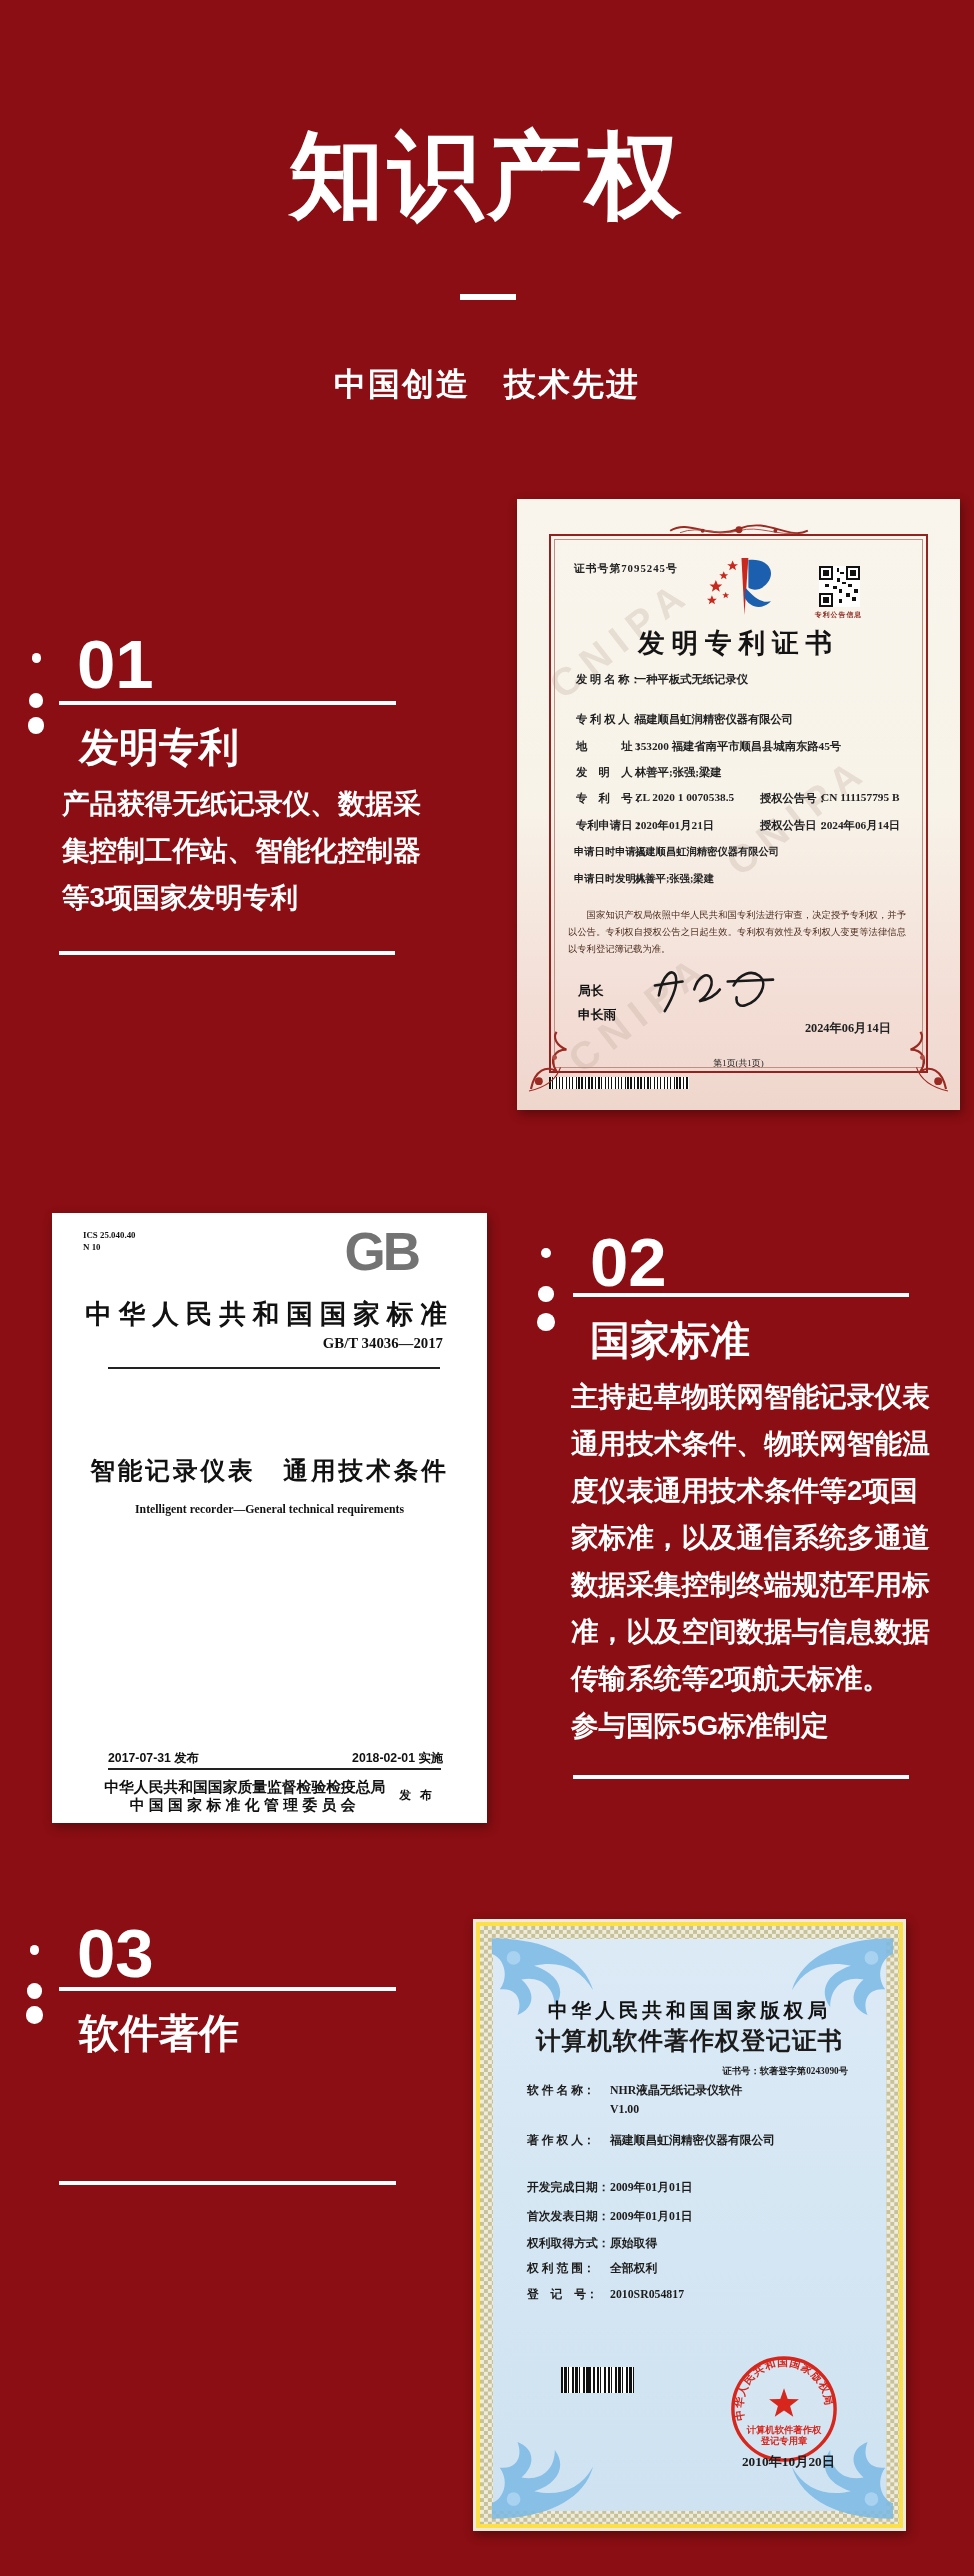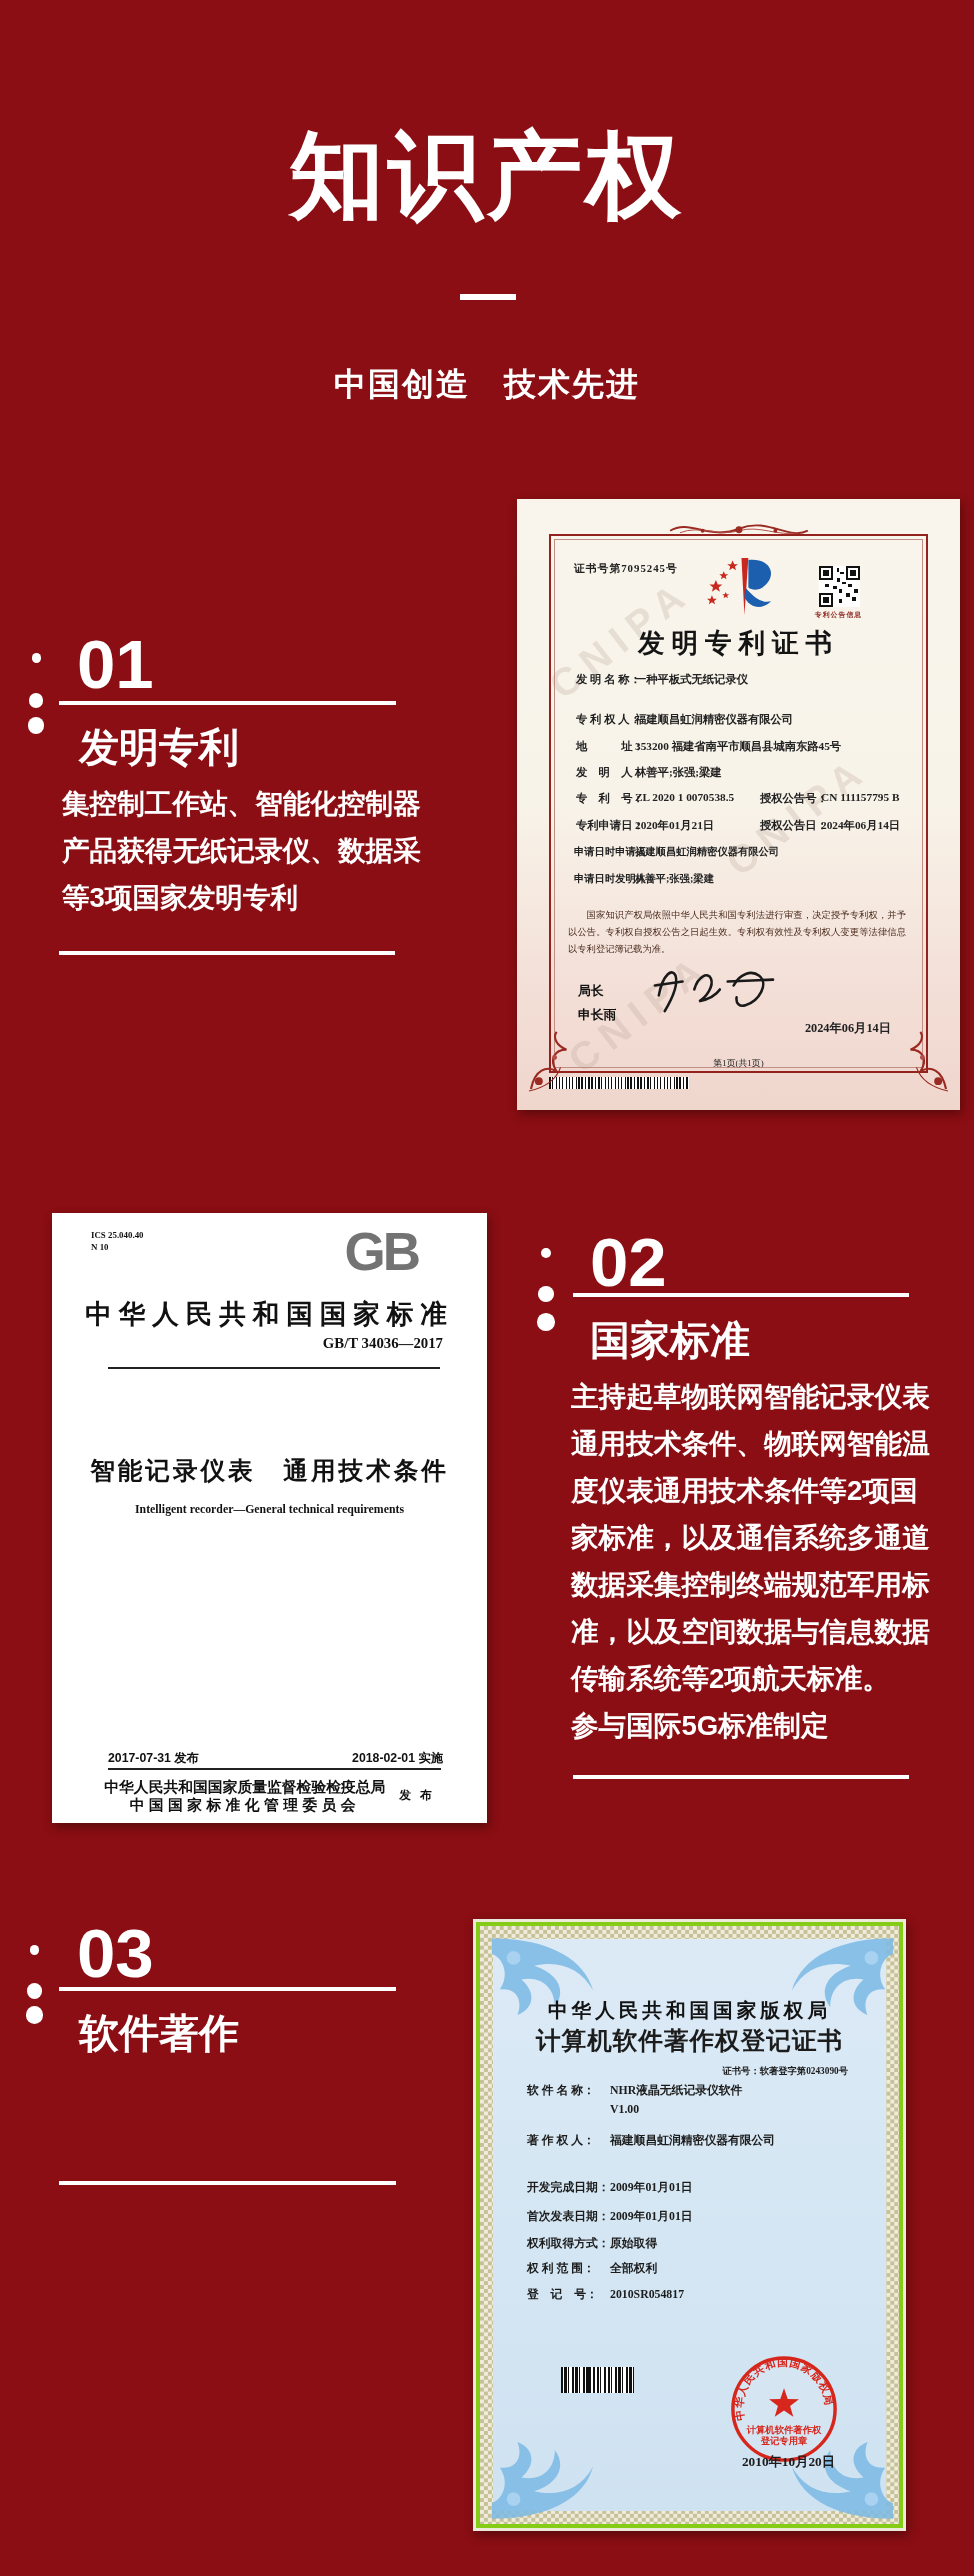--- a/index.html
+++ b/index.html
@@ -41,42 +41,42 @@
   .p-director{position:absolute;left:61px;font-size:12.8px;font-weight:700;color:#111;}
   .p-date{position:absolute;left:236px;top:521px;width:138px;text-align:right;font-size:12.3px;font-weight:700;}
   .p-page{position:absolute;left:0;top:558px;width:100%;text-align:center;font-size:8.9px;}
   .p-barcode{position:absolute;left:32px;top:578px;width:140px;height:11.8px;
     background:repeating-linear-gradient(90deg,#111 0 1.5px,#fff 1.5px 3px,#111 3px 4.4px,#fff 4.4px 6.9px,#111 6.9px 7.9px,#fff 7.9px 9.8px);}
   .qr-caption{position:absolute;left:290px;top:111px;width:63px;text-align:center;font-size:6.9px;
               color:#8d2a22;font-weight:700;letter-spacing:1px;}
   
   .gbdoc{left:52px;top:1213px;width:435px;height:610px;background:#ffffff;
          font-family:"Liberation Serif",serif;color:#111;}
-  .gb-ics{position:absolute;left:39px;top:15.7px;font-size:8.9px;font-weight:700;line-height:1.35;}
+  .gb-ics{position:absolute;left:31px;top:15.7px;font-size:8.9px;font-weight:700;line-height:1.35;}
   .gb-logo{position:absolute;right:69px;top:7.9px;font-family:"Liberation Sans",sans-serif;
            font-size:53px;font-weight:900;letter-spacing:-3px;color:#737373;}
   .gb-title{position:absolute;left:0;top:83px;width:100%;text-align:center;font-size:26.6px;
             font-weight:700;letter-spacing:6.9px;}
   .gb-no{position:absolute;right:44px;top:122px;font-size:14.8px;font-weight:700;}
   .gb-rule{position:absolute;left:56px;right:47px;top:154px;height:2px;background:#222;}
   .gb-doctitle{position:absolute;left:0;top:241px;width:100%;text-align:center;font-size:24.6px;
                font-weight:800;letter-spacing:3px;font-family:"Liberation Sans",sans-serif;}
   .gb-en{position:absolute;left:0;top:289px;width:100%;text-align:center;font-size:11.8px;font-weight:700;}
   .gb-date-l{position:absolute;left:56px;top:537px;font-size:12.3px;font-weight:700;
              font-family:"Liberation Sans",sans-serif;}
   .gb-date-r{position:absolute;right:44px;top:537px;font-size:12.3px;font-weight:700;
              font-family:"Liberation Sans",sans-serif;}
   .gb-rule2{position:absolute;left:56px;right:46px;top:555px;height:1.5px;background:#222;}
   .gb-issuer{position:absolute;left:0;top:565px;width:100%;display:flex;justify-content:center;
              align-items:center;gap:13.8px;}
   .gb-issuer .col{text-align:center;font-size:14.8px;font-weight:800;line-height:1.25;}
   .gb-issuer .l2{letter-spacing:4.4px;}
   .gb-pub{font-size:11.8px;font-weight:700;letter-spacing:3px;}
   
-  .sw{left:473px;top:1919px;width:433px;height:612px;background:#84cc16;border:3px solid #eceada;
+  .sw{left:473px;top:1919px;width:433px;height:612px;background:#fde047;border:3px solid #eceada;
       box-sizing:border-box;font-family:"Liberation Serif",serif;color:#1c1c1c;overflow:hidden;}
   .sw-frame{position:absolute;inset:3.9px;background:#cfc9a2;
             background:repeating-conic-gradient(#c7c199 0% 25%,#efecdb 0% 50%) 0 0/7.9px 7.9px;}
   .sw-body{position:absolute;inset:16.7px;background:linear-gradient(180deg,#dceaf6,#d4e6f3 55%,#cfe2f1);}
   .sw-authority{position:absolute;left:0;top:75px;width:100%;text-align:center;font-size:19.7px;
                 font-weight:700;letter-spacing:3.9px;color:#131313;}
   .sw-title{position:absolute;left:0;top:102px;width:100%;text-align:center;font-size:24.6px;
             font-weight:800;letter-spacing:1px;}
   .sw-certno{position:absolute;right:55px;top:143px;font-size:9.3px;font-weight:700;}
   .sw-row{position:absolute;left:0;width:100%;height:17.7px;font-size:11.8px;font-weight:700;}
@@ -99,22 +99,22 @@
   <div class="abs title-divider"></div>
   <div class="abs page-subtitle">中国创造　技术先进</div>
 
   <div class="dot" style="left:31.5px;top:653px;width:9.8px;height:9.8px;"></div>
   <div class="dot" style="left:28.5px;top:693px;width:14.8px;height:14.8px;"></div>
   <div class="dot" style="left:27.6px;top:717px;width:16.7px;height:16.7px;"></div>
   <div class="sec-num" style="left:77px;top:630px;">01</div>
   <div class="wline" style="left:59px;top:701px;width:337px;"></div>
   <div class="sec-head" style="left:79px;top:725px;">发明专利</div>
   <div class="sec-body" style="left:62px;top:780px;">
+    <div>产品获得无纸记录仪、数据采</div>
     <div>集控制工作站、智能化控制器</div>
-    <div>产品获得无纸记录仪、数据采</div>
     <div>等3项国家发明专利</div>
   </div>
   <div class="wline" style="left:59px;top:951px;width:336px;"></div>
 
   <div class="cert patent">
     <div class="wm" style="left:19.7px;top:118px;">CNIPA</div>
     <div class="wm" style="left:197px;top:295px;">CNIPA</div>
     <div class="wm" style="left:39px;top:492px;">CNIPA</div>
     <div class="p-frame"></div>
 

